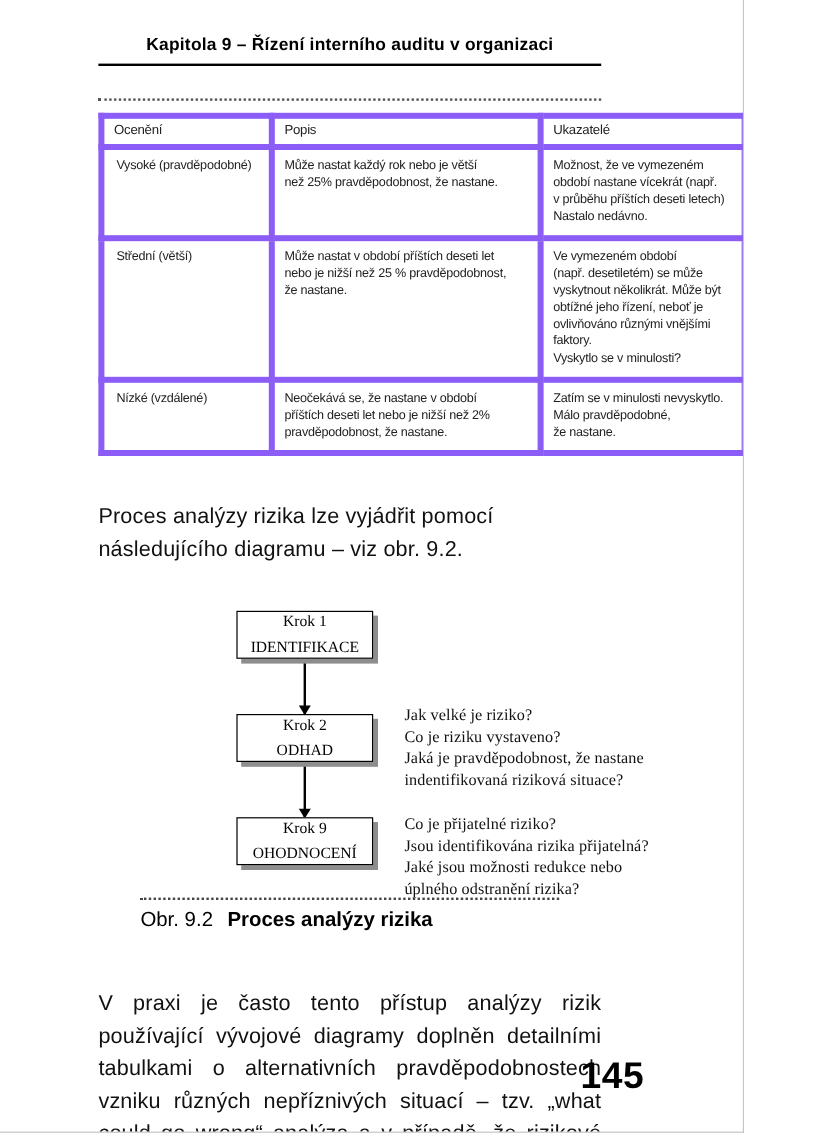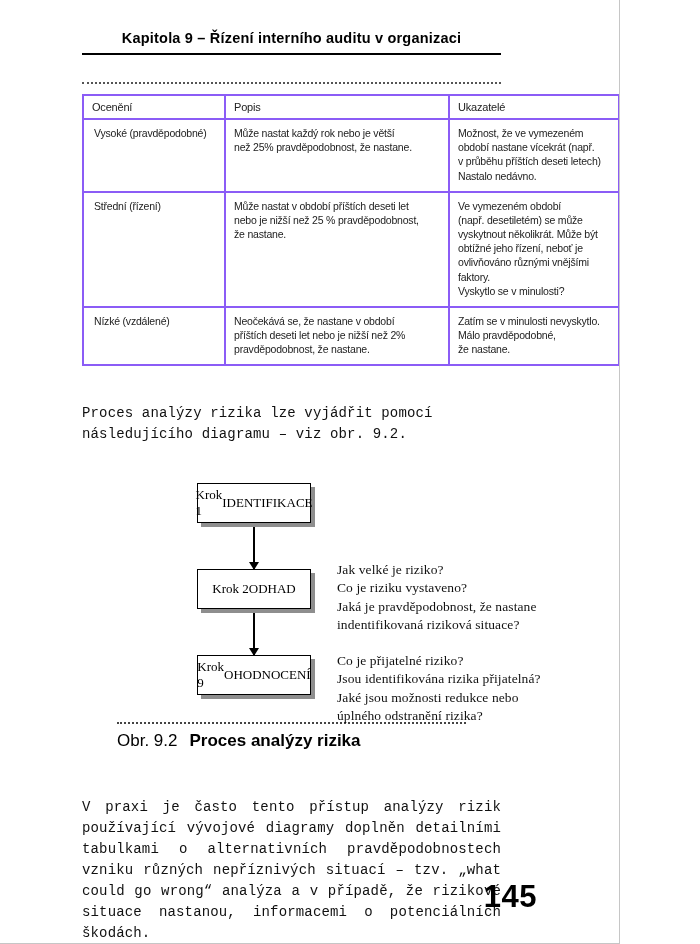--- a/index.html
+++ b/index.html
@@ -45,21 +45,21 @@
     width:100%;
     border-collapse:collapse;
     margin-top:10px;
     font-size:10.5px;
     letter-spacing:-0.2px;
     line-height:1.35;
     color:#222;
     table-layout:fixed;
   }
   .risk-table th, .risk-table td {
-    border:2px solid #8b5cf6;
+    border:5px solid #8b5cf6;
     text-align:left;
     font-weight:normal;
   }
   .risk-table th {
     height:24px;
     vertical-align:middle;
     padding:3px 8px;
     font-size:11px;
   }
   .risk-table td {
@@ -70,40 +70,40 @@
   .risk-table td.col-oceneni { padding-left:10px; }
 
   .table-source {
     margin-top:8px;
     font-size:11px;
     letter-spacing:-0.1px;
     color:#222;
   }
 
   .body-text {
-    font-family:Liberation Mono, monospace;
-    font-size:14px;
+    font-family:Liberation Sans, sans-serif;
+    font-size:18px;
     line-height:1.5;
     letter-spacing:0.15px;
     color:#111;
   }
   .intro-paragraph { margin-top:37px; }
   .closing-paragraph { margin-top:46px; text-align:justify; }
 
   .diagram { margin-top:38px; }
   .step { position:relative; height:40px; }
   .step + .flow-arrow { margin-top:0; }
   .step-box {
     position:absolute; left:115px; top:0;
     width:114px; height:40px;
     border:1px solid #000;
     background:#fff;
     box-shadow:4px 4px 0 #8e8e8e;
-    display:flex; flex-direction:row;
-    align-items:center; justify-content:center;
+    display:flex; flex-direction:column;
+    align-items:center; justify-content:space-between;
     font-family:"Liberation Serif", serif;
     font-size:13px; line-height:1.3;
     color:#000;
     z-index:2;
   }
   .annotation {
     position:absolute; left:255px; top:-3px;
     width:284px;
     font-family:"Liberation Serif", serif;
     font-size:13.5px; line-height:1.34;
@@ -176,21 +176,21 @@
       <tr>
         <td class="col-oceneni">Vysoké (pravděpodobné)</td>
         <td>Může nastat každý rok nebo je větší
 než 25% pravděpodobnost, že nastane.</td>
         <td>Možnost, že ve vymezeném
 období nastane vícekrát (např.
 v průběhu příštích deseti letech)
 Nastalo nedávno.</td>
       </tr>
       <tr>
-        <td class="col-oceneni">Střední (řízení)</td>
+        <td class="col-oceneni">Střední (větší)</td>
         <td>Může nastat v období příštích deseti let
 nebo je nižší než 25 % pravděpodobnost,
 že nastane.</td>
         <td>Ve vymezeném období
 (např. desetiletém) se může
 vyskytnout několikrát. Může být
 obtížné jeho řízení, neboť je
 ovlivňováno různými vnějšími
 faktory.
 Vyskytlo se v minulosti?</td>

